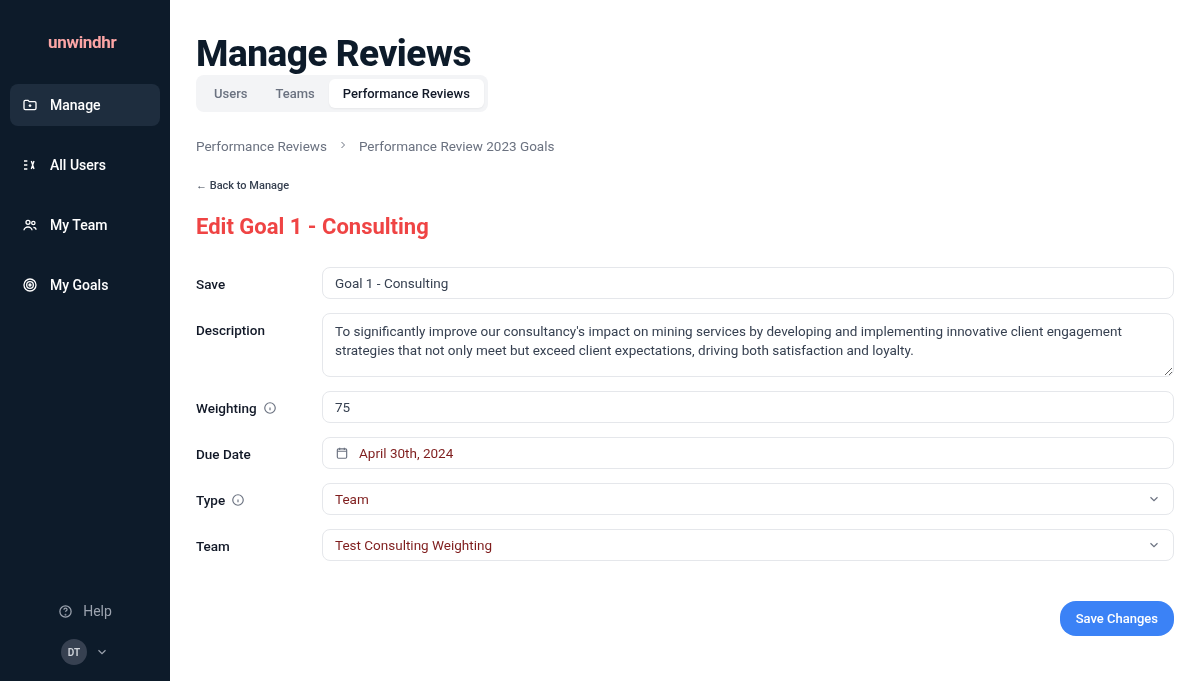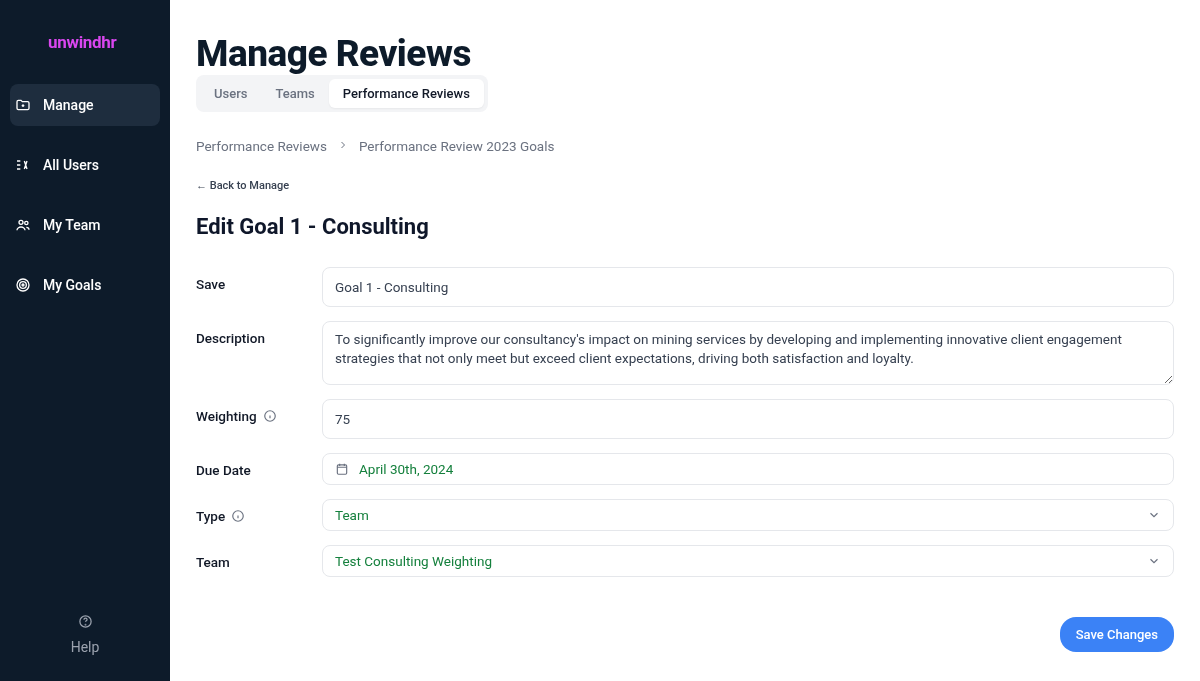--- a/index.html
+++ b/index.html
@@ -16,35 +16,35 @@
       background: #ffffff;
     }
     .sidebar {
       width: 170px;
       background: #0d1b2a;
       display: flex;
       flex-direction: column;
       padding: 0;
     }
     .logo {
-      color: #d946ef;
+      color: #fca5a5;
       font-size: 17px;
       font-weight: 700;
       padding: 32px 24px 32px 48px;
       letter-spacing: -0.3px;
     }
     .nav-items {
       padding: 0 10px;
       flex: 1;
     }
     .nav-item {
       display: flex;
       align-items: center;
       gap: 12px;
-      padding: 13px 5px;
+      padding: 13px 12px;
       border-radius: 8px;
       color: #ffffff;
       font-size: 14px;
       font-weight: 500;
       cursor: pointer;
       margin-bottom: 18px;
     }
     .nav-item.active {
       background: #1e2d3e;
     }
@@ -58,21 +58,20 @@
     }
     .help-link {
       display: flex;
       align-items: center;
       justify-content: center;
       gap: 10px;
       color: #9ca3af;
       font-size: 14px;
       padding: 10px 0;
       cursor: pointer;
-      flex-direction: column;
     }
     .help-link svg {
       width: 15px;
       height: 15px;
     }
     .user-menu {
       display: flex;
       align-items: center;
       justify-content: center;
       gap: 8px;
@@ -145,21 +144,21 @@
       gap: 6px;
       font-size: 11px;
       color: #374151;
       cursor: pointer;
       margin-bottom: 22px;
       font-weight: 500;
     }
     .section-title {
       font-size: 22px;
       font-weight: 700;
-      color: #0f172a;
+      color: #ef4444;
       margin-bottom: 28px;
     }
     .form-row {
       display: flex;
       align-items: flex-start;
       margin-bottom: 14px;
     }
     .form-label {
       width: 126px;
       font-size: 13.5px;
@@ -177,34 +176,34 @@
     }
     .form-control {
       flex: 1;
       border: 1px solid #e5e7eb;
       border-radius: 8px;
       padding: 8px 12px;
       font-size: 13.5px;
       color: #374151;
       background: #ffffff;
       font-family: inherit;
-      height: 40px;
+      height: 32px;
     }
     textarea.form-control {
       resize: vertical;
       height: 64px;
       line-height: 1.4;
     }
     .date-wrap, .select-wrap {
       flex: 1;
       border: 1px solid #e5e7eb;
       border-radius: 8px;
       padding: 8px 12px;
       font-size: 13.5px;
-      color: #15803d;
+      color: #7f1d1d;
       display: flex;
       align-items: center;
       gap: 10px;
       cursor: pointer;
       height: 32px;
     }
     .date-wrap svg, .select-wrap svg {
       width: 14px;
       height: 14px;
       color: #6b7280;
@@ -268,20 +267,26 @@
   </nav>
   <div class="sidebar-footer">
     <div class="help-link">
       <svg viewBox="0 0 24 24" fill="none" stroke="currentColor" stroke-width="2">
           <circle cx="12" cy="12" r="9"></circle>
           <path d="M9.5 9a2.5 2.5 0 015 0c0 1.5-2.5 2-2.5 3.5"></path>
           <circle cx="12" cy="17" r="0.5" fill="currentColor"></circle>
         </svg>
       <span>Help</span>
     </div>
+    <div class="user-menu">
+      <div class="avatar">DT</div>
+      <svg viewBox="0 0 24 24" fill="none" stroke="currentColor" stroke-width="2">
+          <path d="M6 9l6 6 6-6"></path>
+        </svg>
+    </div>
   </div>
 </aside>
 
 <main class="main">
   <h1 class="page-title">Manage Reviews</h1>
 
   <div class="tabs">
     <div class="tab">Users</div>
     <div class="tab">Teams</div>
     <div class="tab active">Performance Reviews</div>

